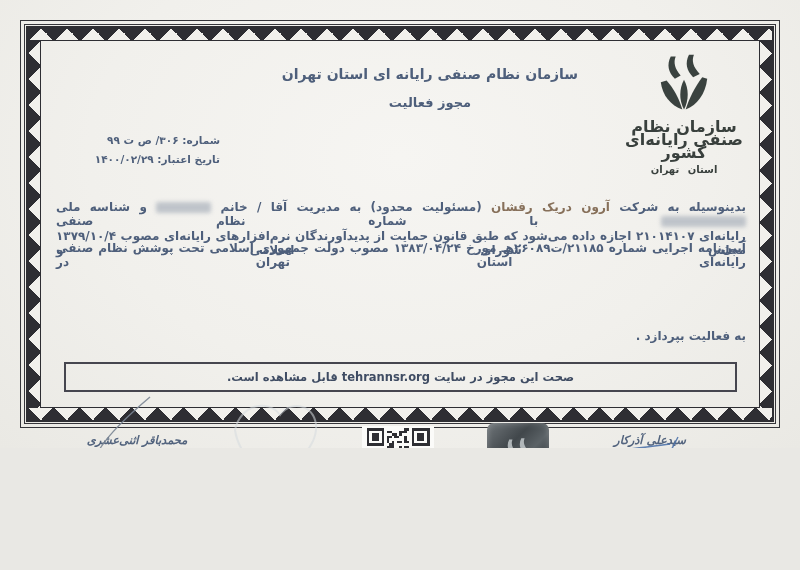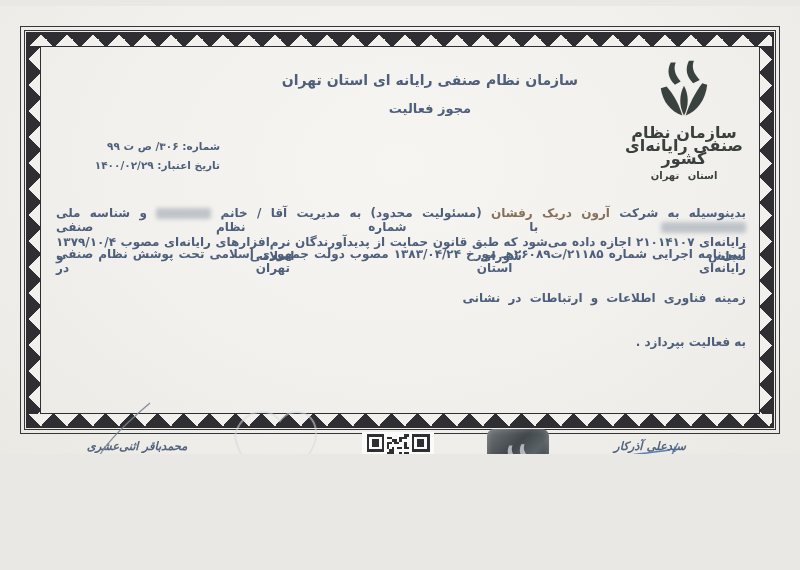--- a/index.html
+++ b/index.html
@@ -2,21 +2,20 @@
 <html lang="fa"><head>
 <meta charset="utf-8">
 <style>
   html,body{margin:0;padding:0;background:#e9e8e4;}
   .page{
     position:relative; width:800px; height:448px; overflow:hidden;
     background:
       radial-gradient(ellipse at 50% 35%, #f6f5f2 0%, #f1f0ec 55%, #eae9e4 100%);
     font-family:"DejaVu Sans", sans-serif;
     color:#4e5f7b;
-    margin-top:6px;
   }
   
   .frame{position:absolute; inset:20px; border:1px solid #35353a; padding:3px; box-sizing:border-box;}
   .frame2{width:100%; height:100%; border:1px solid #35353a; padding:1px; box-sizing:border-box;}
   .frame3{width:100%; height:100%; border:2px solid #2e2e33; position:relative; box-sizing:border-box;}
   .strip{position:absolute; background-color:#2e2e33;}
   .strip.top{top:0; left:0; right:0; height:12px;
     background-image:conic-gradient(from 135deg at 50% 0%, #f1f0ec 90deg, #2e2e33 0);
     background-size:26px 12px; background-repeat:repeat-x;}
   .strip.bottom{bottom:0; left:0; right:0; height:12px;
@@ -117,23 +116,25 @@
     <span>بدینوسیله به شرکت</span>
     <span class="company">آرون دریک رفشان</span>
     <span>(مسئولیت محدود) به مدیریت آقا / خانم</span>
     <span class="redact r1"></span>
     <span>و شناسه ملی</span>
     <span class="redact r2"></span>
     <span>با شماره نظام صنفی</span>
   </div>
   <div class="abs body-line jline" style="top:229px">رایانه‌ای ۲۱۰۱۴۱۰۷ اجازه داده می‌شود که طبق قانون حمایت از پدیدآورندگان نرم‌افزارهای رایانه‌ای مصوب ۱۳۷۹/۱۰/۴ مجلس شورای اسلامی و</div>
   <div class="abs body-line jline" style="top:241px">آیین‌نامه اجرایی شماره ۲۱۱۸۵/ت۲۶۰۸۹هـ مورخ ۱۳۸۳/۰۴/۲۴ مصوب دولت جمهوری اسلامی تحت پوشش نظام صنفی رایانه‌ای استان تهران در</div>
-  <div class="abs body-line line4" style="top:285px">زمینه فناوری اطلاعات و ارتباطات در نشانی</div>
   <div class="abs body-line line6" style="top:329px">به فعالیت بپردازد .</div>
 
+  <div class="abs notice">
+    <span class="notice-text">صحت این مجوز در سایت tehrannsr.org قابل مشاهده است.</span>
+  </div>
 
   <div class="abs sig-name sig-left-name">محمدباقر اثنی‌عشری</div>
   <div class="abs sig-title sig-left-title">رئیس هیات مدیره</div>
   <div class="abs sig-name sig-right-name">سیدعلی آذرکار</div>
   <div class="abs sig-title sig-right-title">دبیر سازمان</div>
 
   <svg class="svg-abs">
     <g stroke="#7a8594" fill="none" stroke-width="1.4" opacity="0.9">
       <path d="M150,397 C118,424 84,458 96,474 C105,488 142,492 154,479 C163,469 151,459 141,464"></path>
       <path d="M157,466 l6,24"></path>

